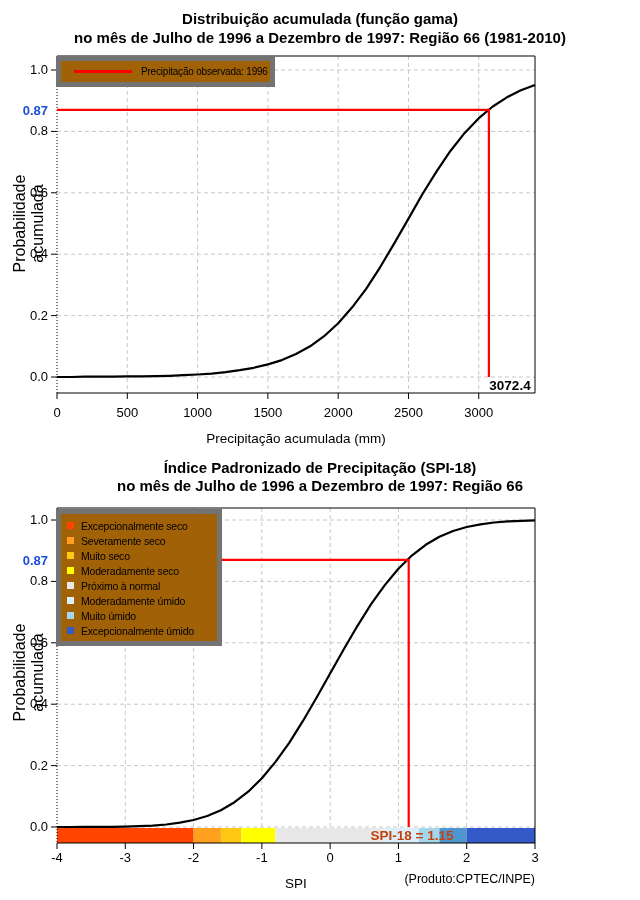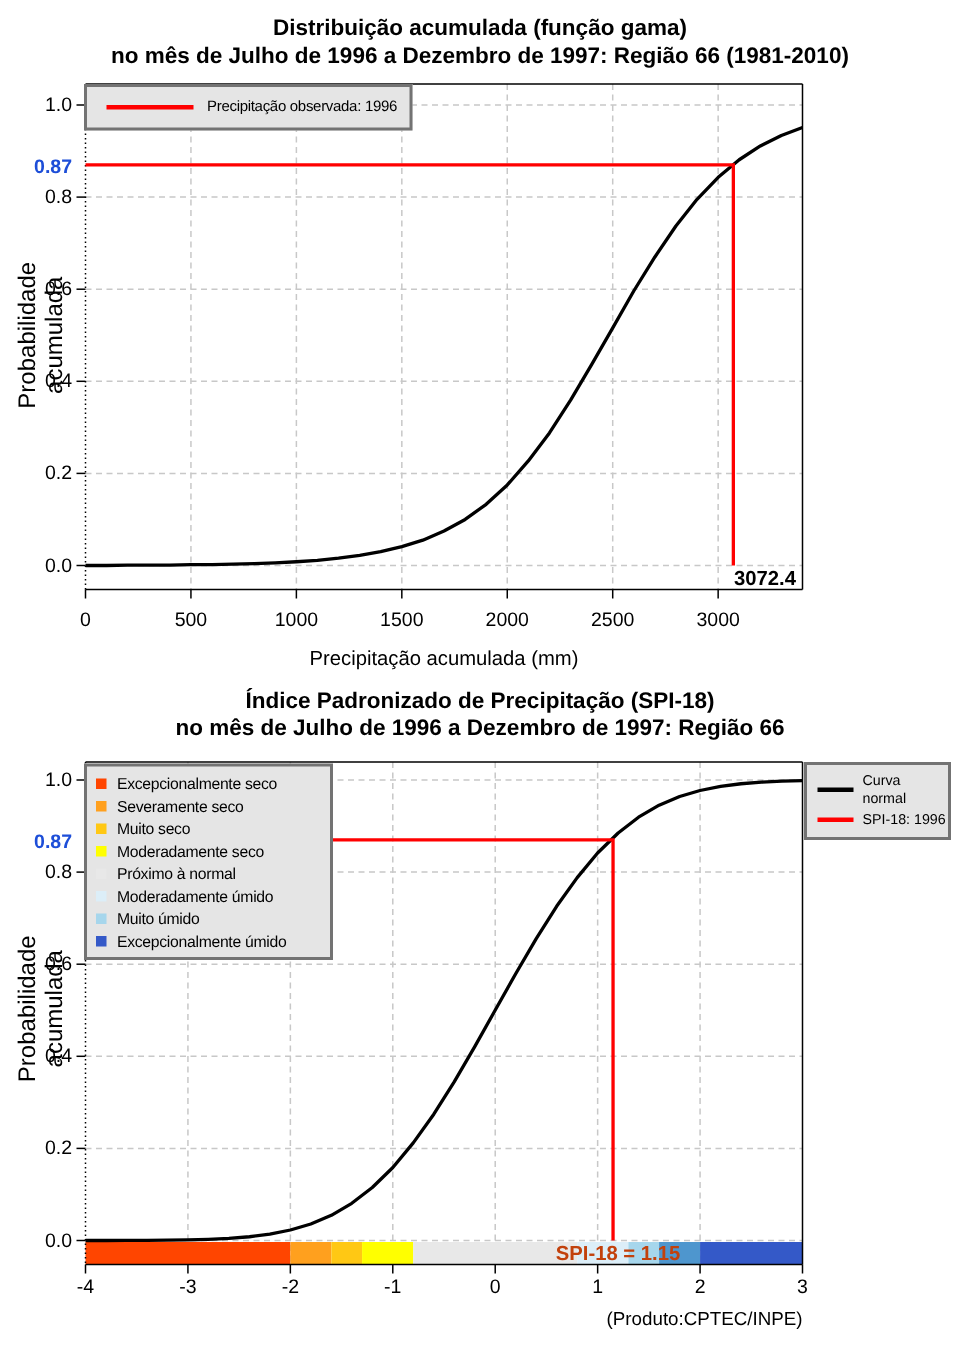--- a/index.html
+++ b/index.html
@@ -7,21 +7,21 @@
         font-family:"Liberation Sans",sans-serif;color:#000;}
   svg{position:absolute;left:0;top:0;}
   svg text{font-family:"Liberation Sans",sans-serif;}
   .tick-label{font-size:13px;fill:#000000;}
   .abs{position:absolute;}
   .title{left:0;width:640px;text-align:center;font-weight:bold;font-size:15px;line-height:17px;}
   .axlabel{font-size:13.5px;text-align:center;}
   .ylabel{width:170px;height:15px;text-align:center;transform:rotate(-90deg);transform-origin:center;}
   .annot{font-weight:bold;font-size:13.5px;}
   .annot-prob{left:0;width:48px;text-align:right;color:#1d4ed8;font-size:13px;}
-  .legendbox{border:2px solid #737373;background:#e5e5e5;box-sizing:border-box;z-index:3;}
+  .legendbox{border:5px solid #737373;background:#a16207;box-sizing:border-box;z-index:3;}
   .lgd1{left:56px;top:56px;width:219px;height:31px;display:flex;align-items:center;padding-left:13px;}
   .lgd1 .sample{width:58px;height:3px;margin-right:9px;flex:0 0 auto;}
   .lgd1 .lbl{font-size:10px;letter-spacing:-0.2px;white-space:nowrap;}
   .catlgd{left:56px;top:509px;width:166px;padding:4px 4px 3px 6px;}
   .catrow{display:flex;align-items:center;height:15px;}
   .catrow .sw{width:7px;height:7px;margin-right:7px;flex:0 0 auto;}
   .catrow .cl{font-size:10.5px;letter-spacing:-0.2px;white-space:nowrap;}
   .rlgd{left:536px;top:508px;width:98px;padding:5px 2px 5px 7px;font-size:9.5px;}
   .rrow{display:flex;align-items:center;margin-bottom:3px;}
   .rrow .sample{width:24px;height:3px;margin-right:6px;flex:0 0 auto;}
@@ -183,35 +183,23 @@
       <div class="catrow">
         <span class="sw" style="background-color: rgb(166, 214, 236);"></span>
         <span class="cl">Muito úmido</span>
       </div>
       <div class="catrow">
         <span class="sw" style="background-color: rgb(52, 89, 200);"></span>
         <span class="cl">Excepcionalmente úmido</span>
       </div>
     </div>
 
-  <div class="abs legendbox rlgd">
-    <div class="rrow">
-      <div class="sample" style="background-color: rgb(0, 0, 0);"></div>
-      <div class="rl">
-        <div>Curva</div>
-        <div>normal</div>
-      </div>
-    </div>
-    <div class="rrow" style="margin-bottom:0;">
-      <div class="sample" style="background-color: rgb(255, 0, 0);"></div>
-      <div class="rl">SPI-18: 1996</div>
-    </div>
-  </div>
 
   <div class="abs annot annot-prob z3" style="top:553px;">0.87</div>
 
   <div class="abs barlabel">SPI-18 = 1.15</div>
 
   <div class="abs ylabel" style="left:-67px;top:665px;">Probabilidade acumulada</div>
+  <div class="abs axlabel" style="left:146px;top:876px;width:300px;">SPI</div>
 
   <div class="abs footer" style="left:335px;top:872px;width:200px;">(Produto:CPTEC/INPE)</div>
 
 </div>
 
 </body></html>

